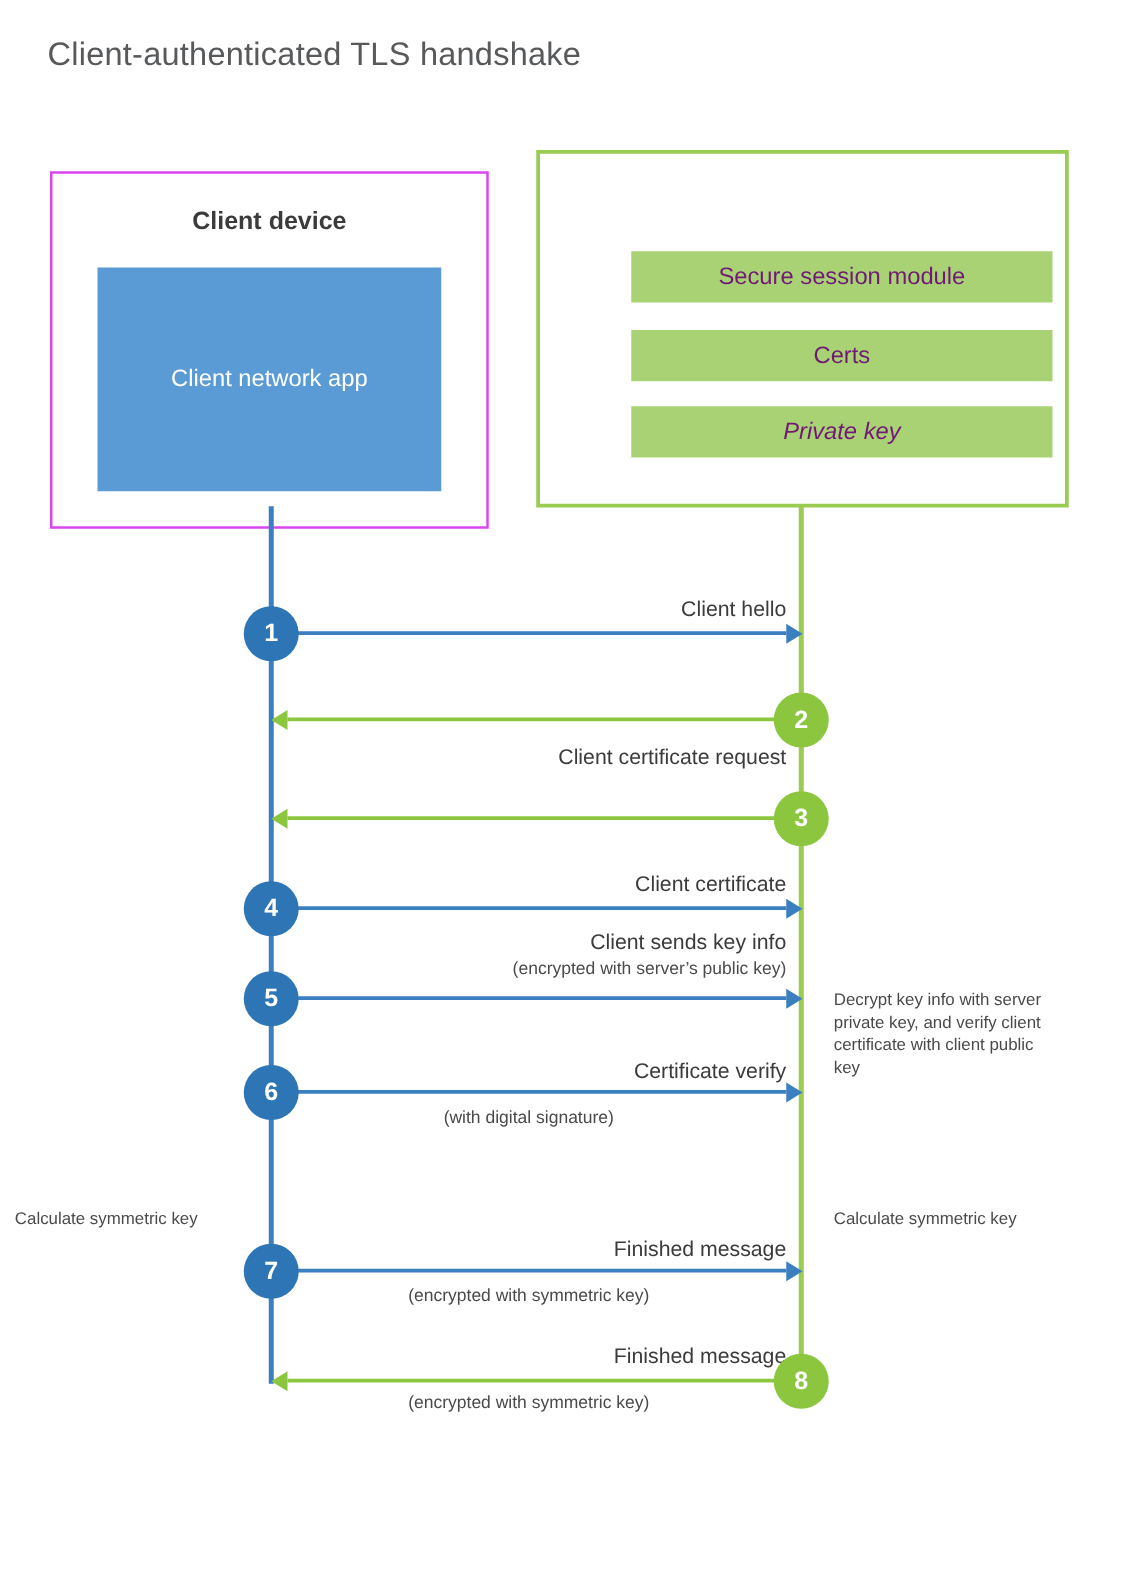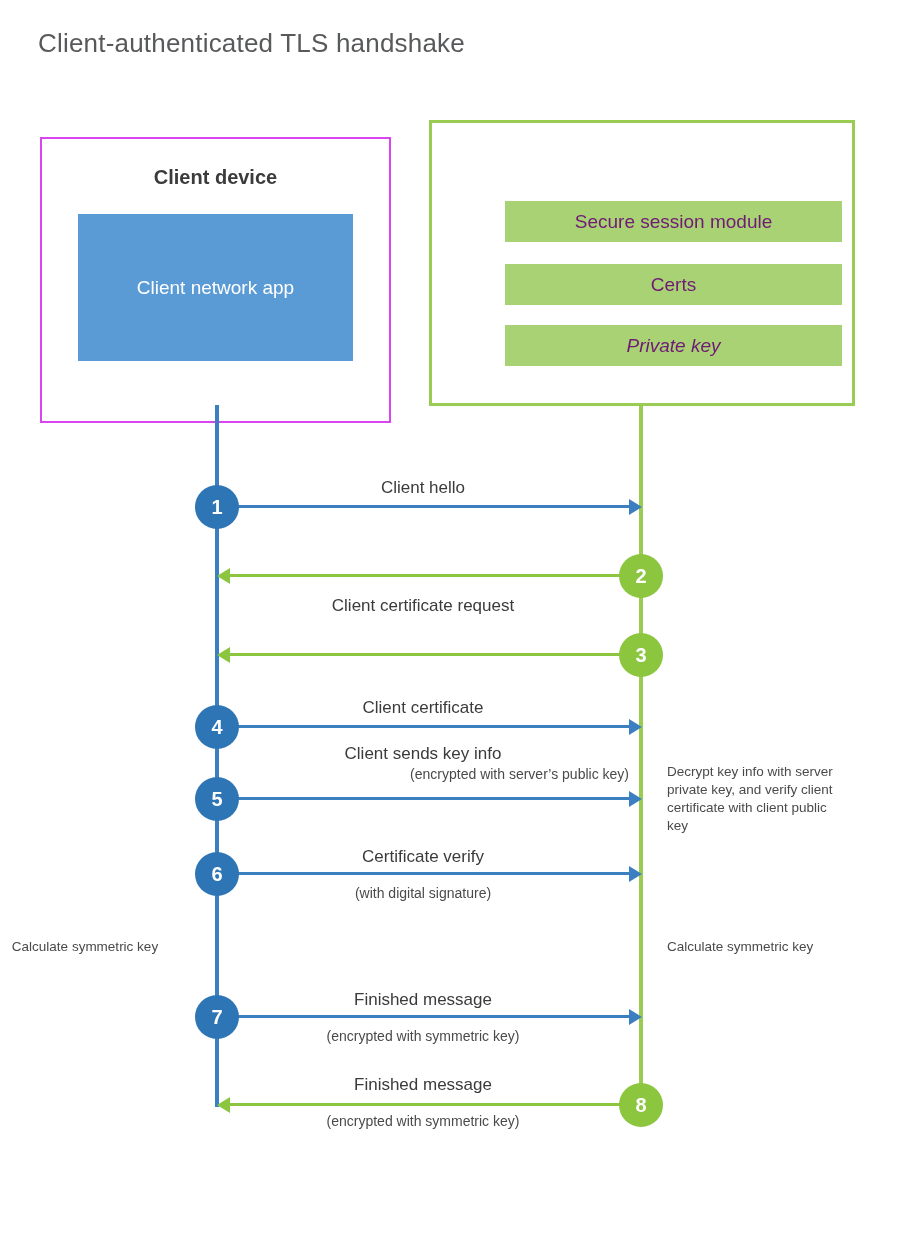--- a/index.html
+++ b/index.html
@@ -63,21 +63,21 @@
     font-weight: bold;
     color: #3b3b3b;
   }
 
   
   .client-app {
     position: absolute;
     left: 36px;
     top: 75px;
     width: 275px;
-    height: 147px;
+    height: 179px;
     background: #5b9bd5;
     color: #ffffff;
     font-size: 19px;
     line-height: 25px;
     text-align: center;
     display: flex;
     align-items: center;
     justify-content: center;
     box-sizing: border-box;
     padding: 18px 10px;
@@ -154,39 +154,40 @@
     color: #ffffff;
     font-size: 20px;
     font-weight: bold;
   }
   .step-circle.blue { background: #2e75b6; }
   .step-circle.green { background: #8cc63f; }
 
   
   .msg-label {
     position: absolute;
-    text-align: center;
+    text-align: right;
     font-size: 17px;
     color: #3b3b3b;
     white-space: nowrap;
   }
   .msg-sublabel {
     position: absolute;
     text-align: center;
     font-size: 14px;
     color: #4a4a4a;
     white-space: nowrap;
   }
 
   
   .side-note {
     position: absolute;
     font-size: 13.5px;
     line-height: 18px;
     color: #4a4a4a;
+    margin-top: 28px;
   }
   .side-note.left-note {
     right: 740px;
     text-align: center;
     width: 150px;
   }
   .side-note.right-note {
     left: 667px;
     text-align: left;
     width: 175px;

